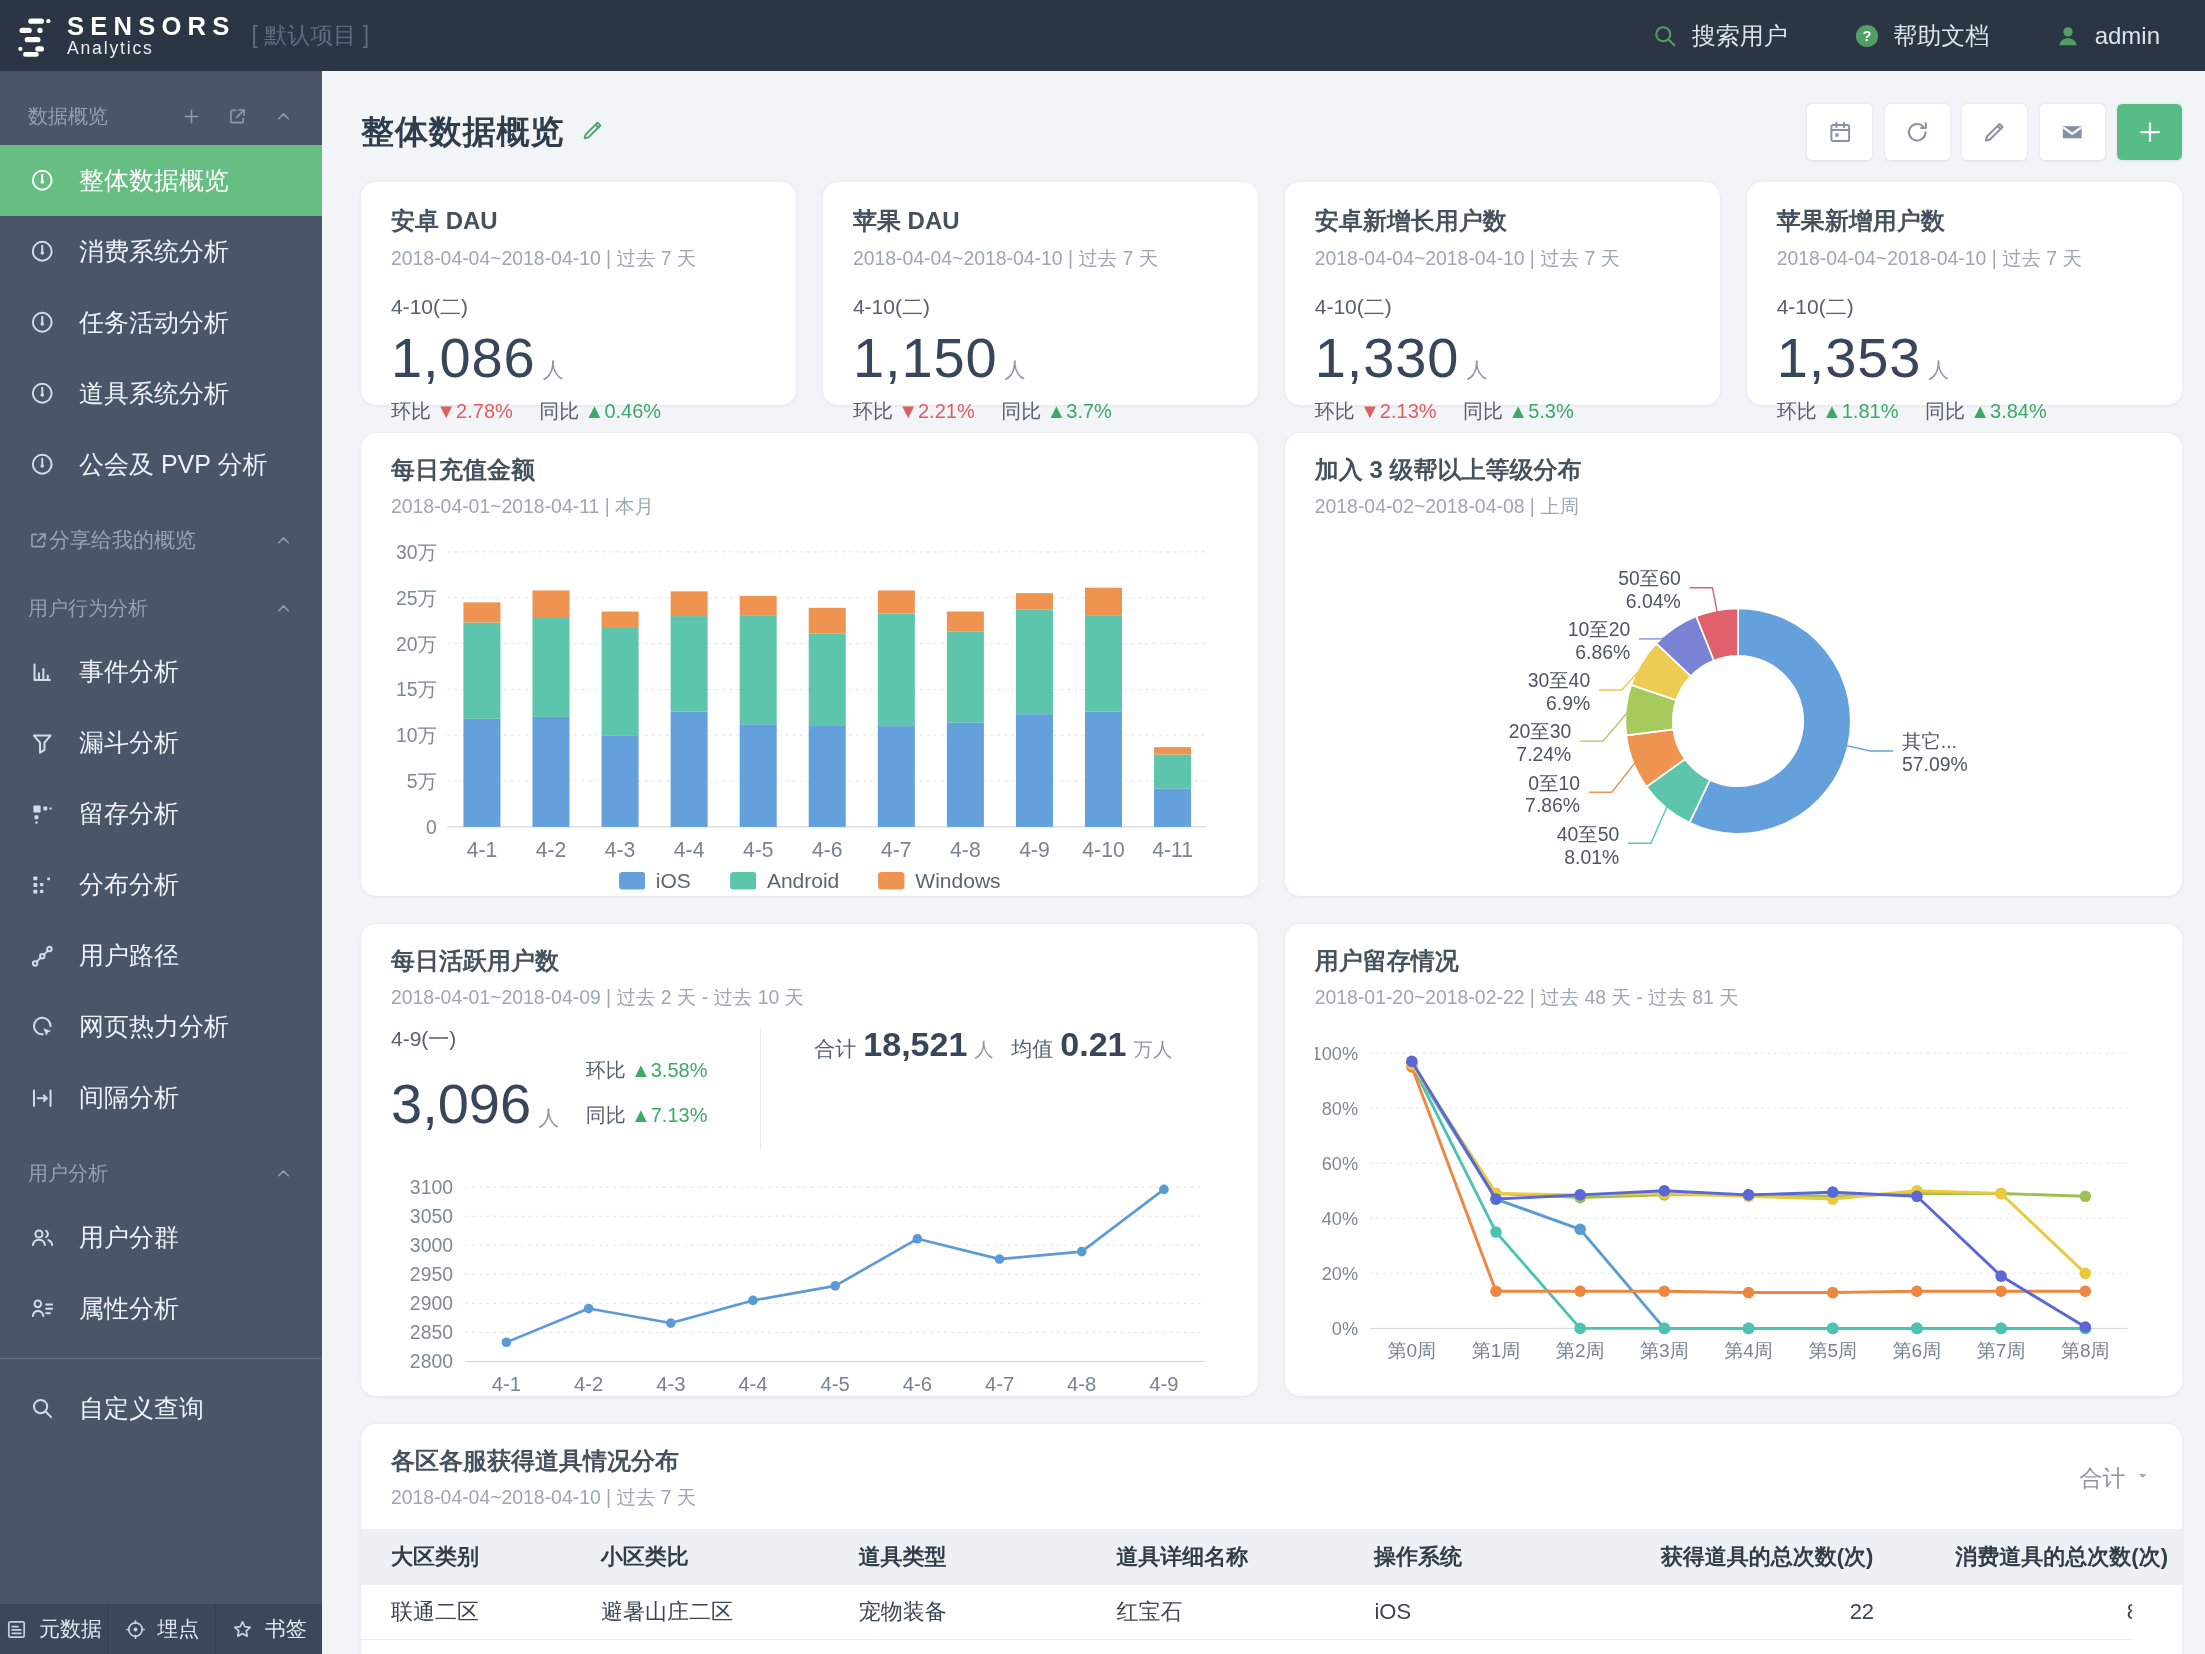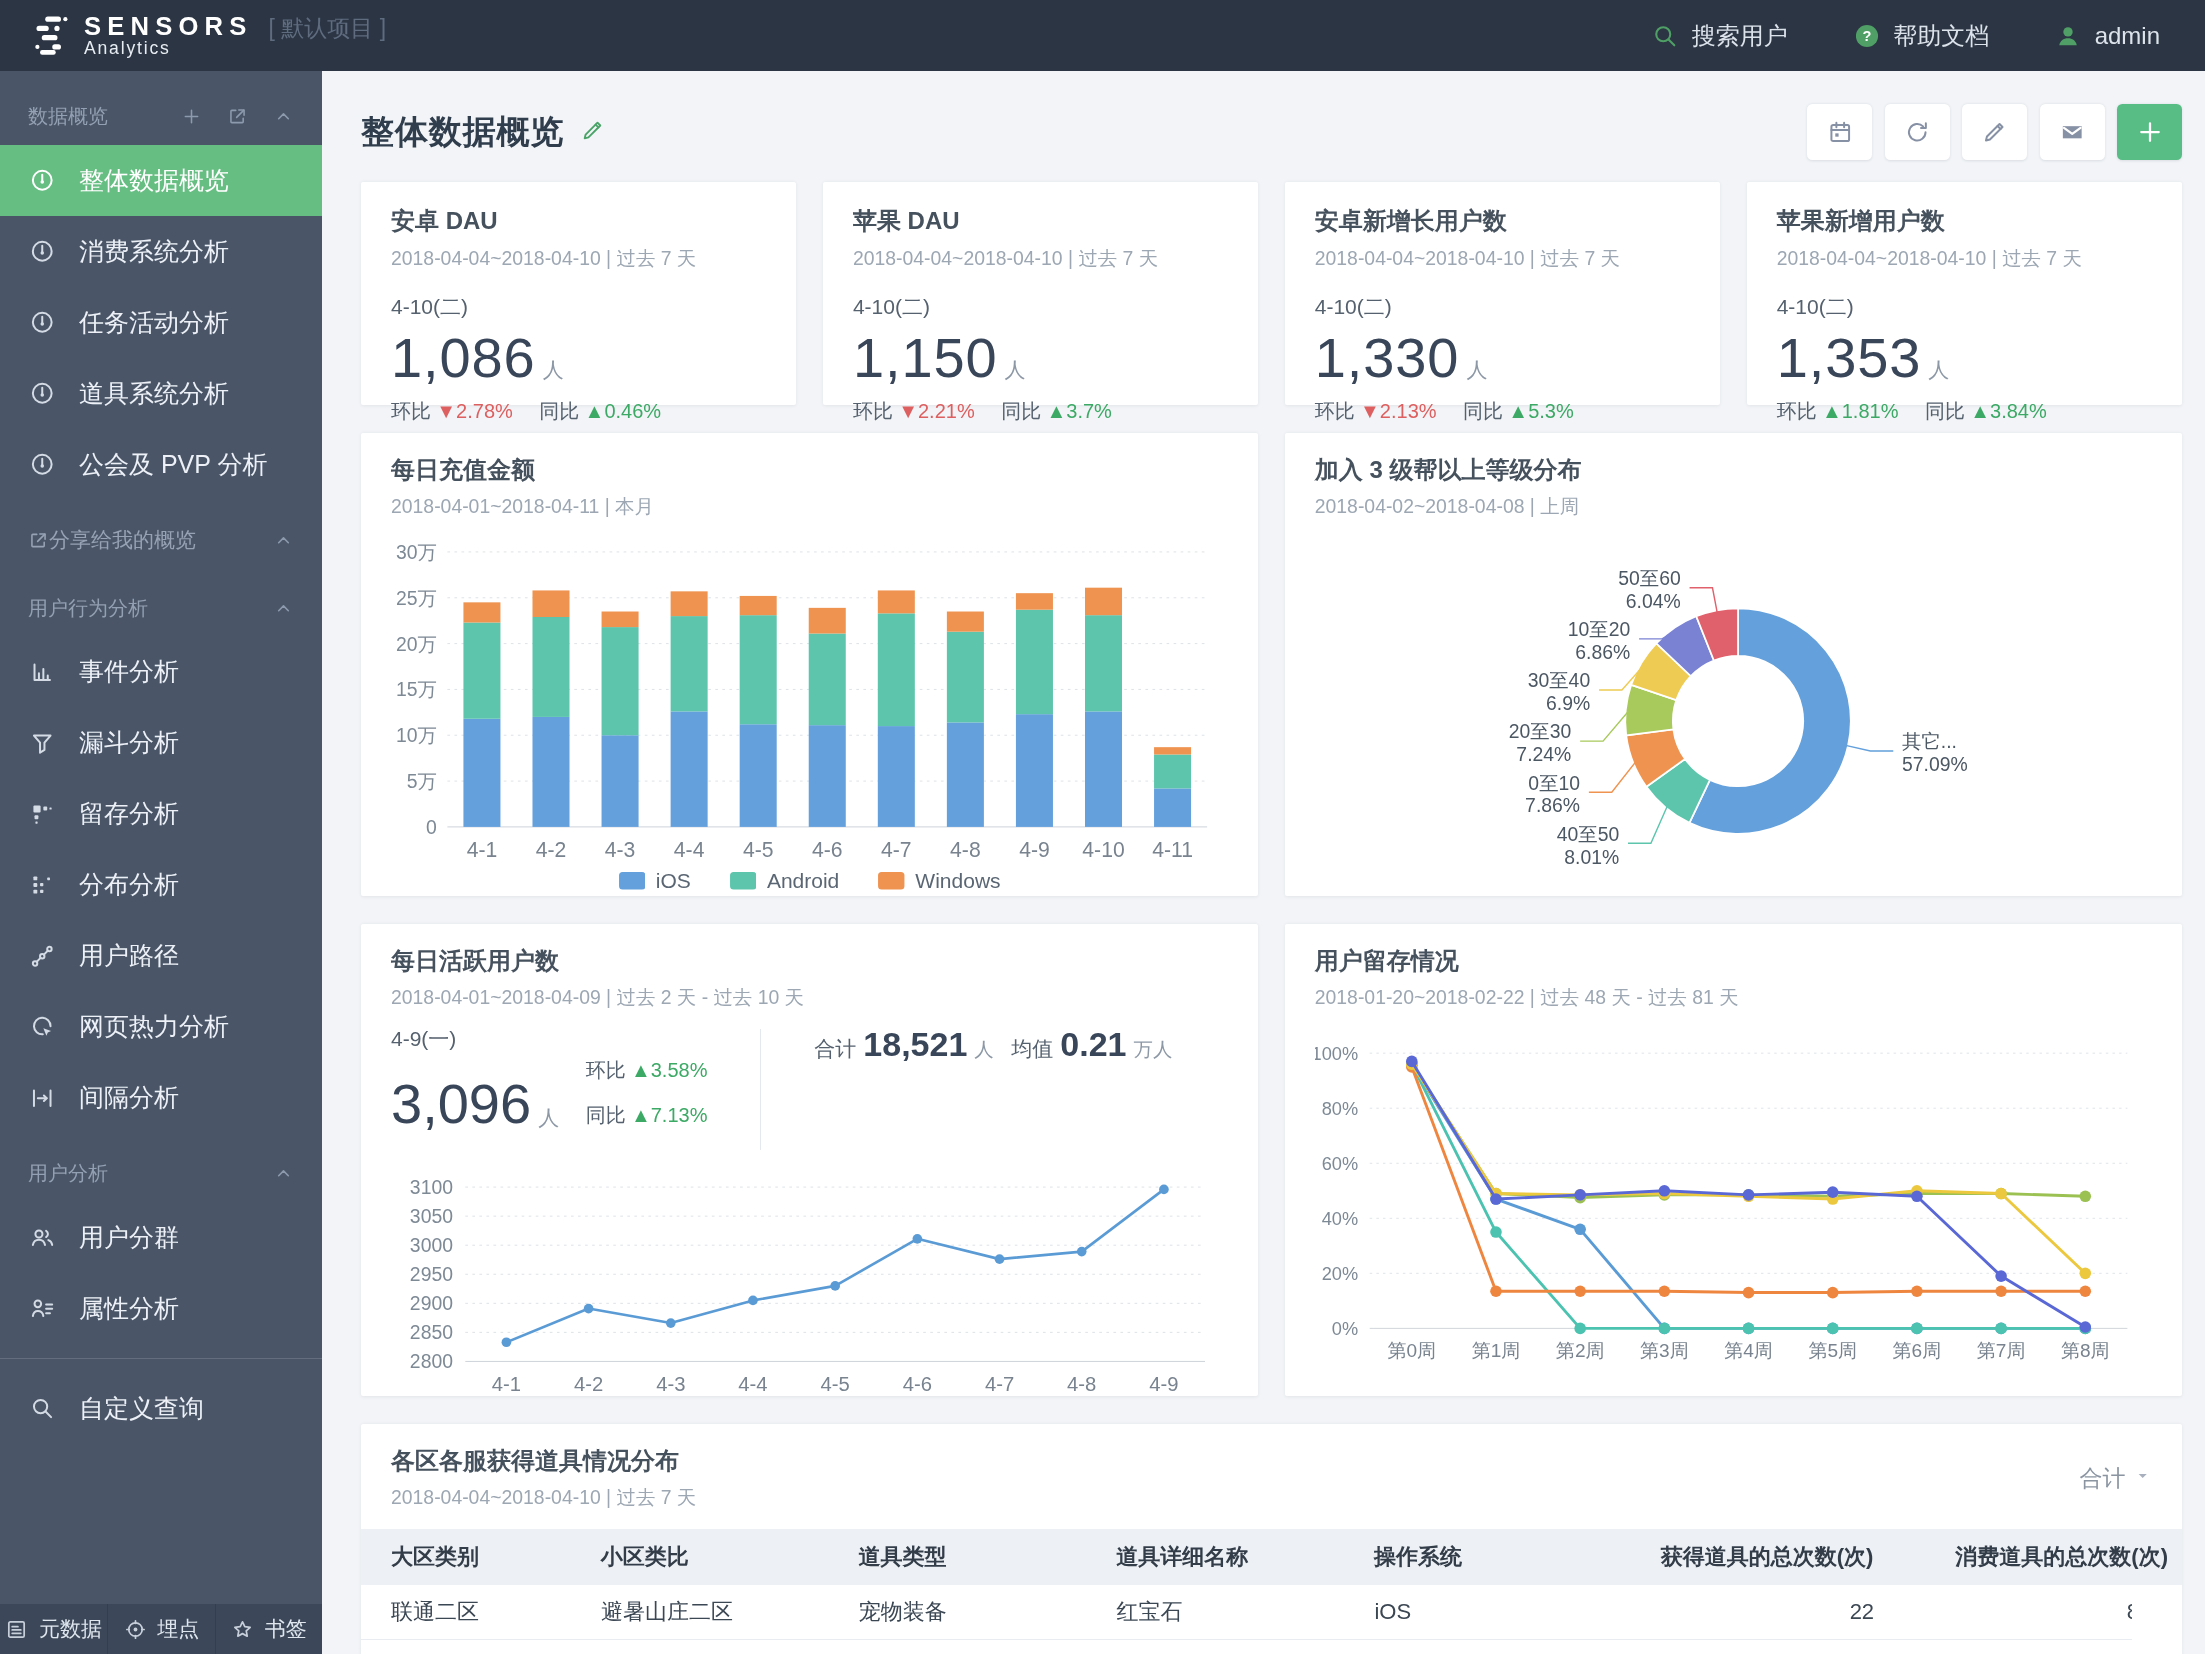--- a/index.html
+++ b/index.html
@@ -3,21 +3,21 @@
 <meta charset="utf-8">
 <style>
   *{box-sizing:border-box;margin:0;padding:0}
   html,body{width:2206px;height:1654px;overflow:hidden;font-family:"Liberation Sans","DejaVu Sans",sans-serif;background:#f2f4f7}
   .icn{display:inline-flex;align-items:center;justify-content:center;flex:none}
   .icn svg{display:block;fill:none;stroke:currentColor;stroke-width:1.8;stroke-linecap:round;stroke-linejoin:round}
   svg text{font-family:"Liberation Sans","DejaVu Sans",sans-serif}
 
   
   .topbar{position:absolute;left:0;top:0;width:2206px;height:71px;background:#2b3543;display:flex;align-items:center;z-index:5}
-  .brand{display:flex;align-items:flex-start;padding-left:31px;width:565px}
+  .brand{display:flex;align-items:center;padding-left:14px;width:565px}
   .logo{color:#fff;margin-right:14px}
   .brand-txt .b1{color:#fff;font-size:25.6px;letter-spacing:6.2px;font-weight:bold;line-height:26.5px}
   .brand-txt .b2{color:#e8edf3;font-size:17.6px;letter-spacing:1.8px;line-height:19.4px}
   .project{color:#5f6c80;font-size:23px;margin-left:16px;white-space:nowrap}
   .top-right{margin-left:auto;display:flex;align-items:center;gap:65px;padding-right:46px}
   .top-link{display:flex;align-items:center;gap:12.4px;color:#dde3eb;font-size:24px;cursor:pointer}
   .top-link .icn{color:#4f9f66}
 
   
   .sidebar{position:absolute;left:0;top:71px;bottom:0;width:322px;background:#4a5668;display:flex;flex-direction:column}
@@ -37,21 +37,21 @@
 
   
   .main{position:absolute;left:322px;top:71px;right:0;bottom:0;padding:32px 23px 0 39px;overflow:hidden}
   .page-head{display:flex;align-items:center;height:58px;margin-bottom:21px}
   .page-head h1{font-size:33px;color:#2f3d4d;font-weight:bold;letter-spacing:0.9px}
   .title-edit{margin-left:16px;color:#4aa368;cursor:pointer}
   .toolbar{margin-left:auto;display:flex;gap:12.4px}
   .tb-btn{width:65px;height:56px;background:#fff;border:none;border-radius:5.3px;display:flex;align-items:center;justify-content:center;color:#8791a5;box-shadow:0 0.9px 2.6px rgba(40,55,80,.12);cursor:pointer}
   .tb-btn.primary{background:#57bd85;color:#fff}
 
-  .card{background:#fff;border-radius:2px;box-shadow:0 0.9px 3.5px rgba(30,40,60,.07)}
+  .card{background:#fff;border-radius:15px;box-shadow:0 0.9px 3.5px rgba(30,40,60,.07)}
   .kpi-row{display:grid;grid-template-columns:repeat(4,1fr);gap:26.5px;margin-bottom:28px}
   .kpi{height:223px;padding:23px 30px}
   .kpi-title{font-size:24px;color:#46515e;font-weight:bold}
   .kpi-range{font-size:19.4px;color:#9ca7b3;margin-top:8px}
   .kpi-date{font-size:21px;color:#55616e;margin-top:21px}
   .kpi-value{margin-top:3.5px;display:flex;align-items:baseline}
   .kpi-value .num{font-size:56px;color:#39465a;letter-spacing:0.9px}
   .kpi-value .unit{font-size:21px;color:#8d98a6;margin-left:7px}
   .kpi-ratios{margin-top:8.8px;display:flex;gap:26.5px;font-size:20px;color:#55616e}
   .ratio .r-lab{margin-right:5.3px}

